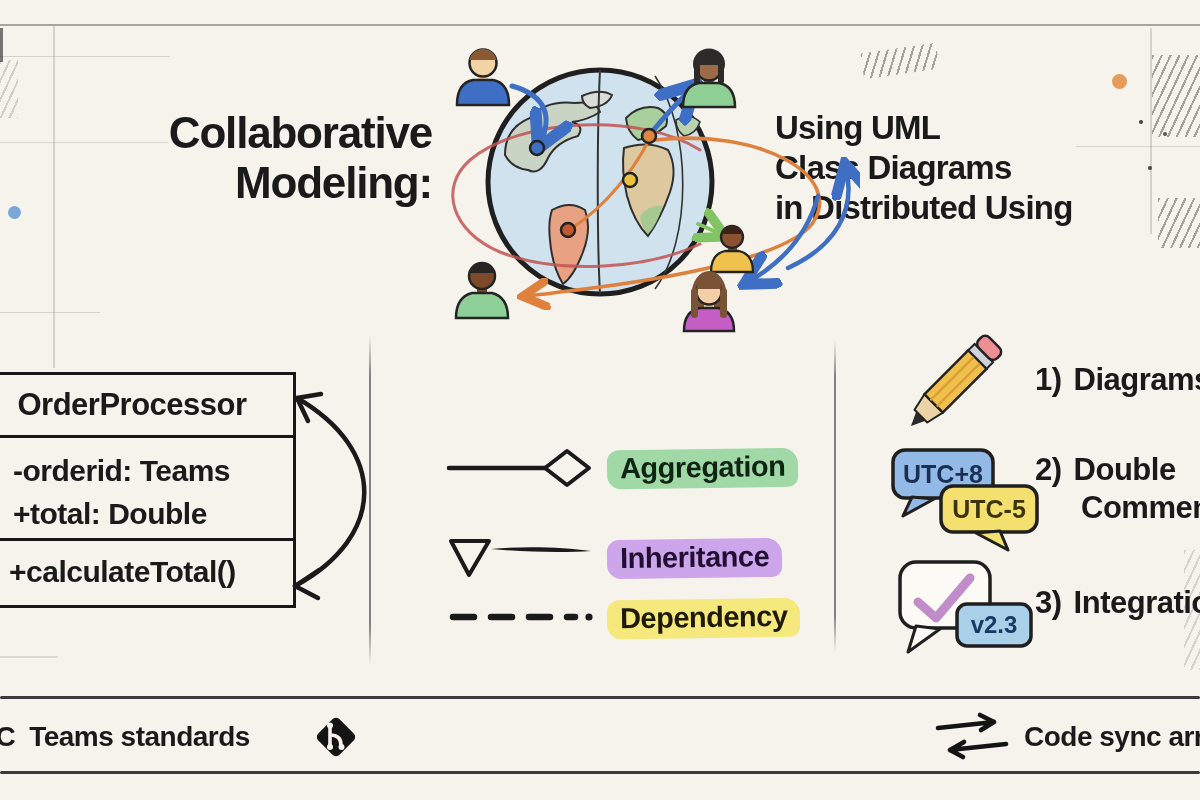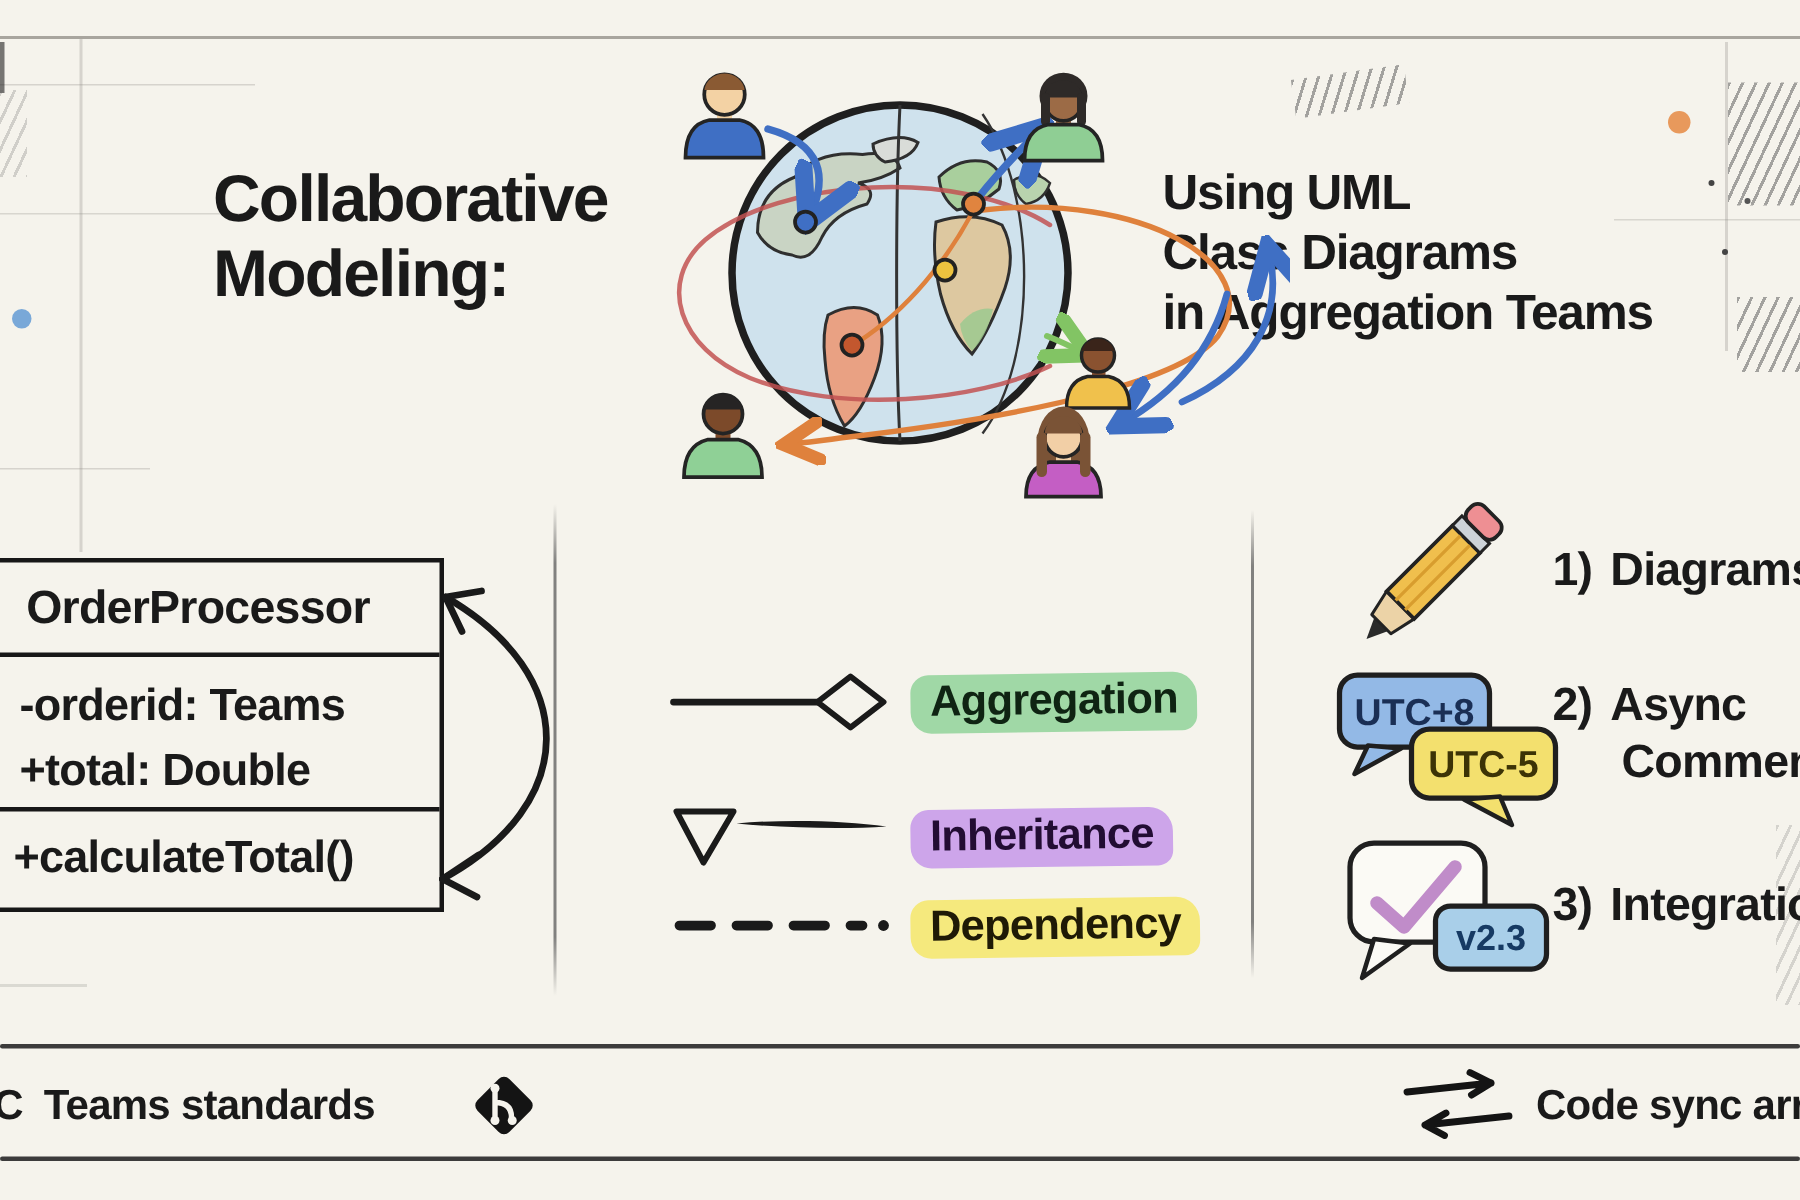--- a/index.html
+++ b/index.html
@@ -3,21 +3,21 @@
 <meta charset="utf-8">
 <style>
   html,body{margin:0;padding:0;background:#f5f3ec;}
   #canvas{position:relative;width:1200px;height:800px;overflow:hidden;
     font-family:"Liberation Sans",sans-serif;color:#1a1a1a;background:#f5f3ec;}
   .abs{position:absolute;}
   
   .pline{position:absolute;background:#8d8b84;}
   .scribble{position:absolute;background:repeating-linear-gradient(115deg,rgba(95,95,95,.55) 0 2px,transparent 2px 8px);}
   
-  .title-left{left:142px;top:108px;width:302px;
+  .title-left{left:130px;top:108px;width:302px;text-align:right;
     font-size:44px;font-weight:bold;line-height:50px;letter-spacing:-1.2px;}
   .title-right{left:775px;top:108px;width:420px;text-align:left;
     font-size:33px;font-weight:bold;line-height:40px;letter-spacing:-0.8px;}
   
   .uml-box{left:-32px;top:372px;width:328px;height:236px;border:3.5px solid #171717;
     box-sizing:border-box;background:#f5f3ec;}
   .uml-head{height:60px;border-bottom:3px solid #171717;display:flex;align-items:center;justify-content:center;
     font-size:31px;font-weight:bold;letter-spacing:-0.5px;}
   .uml-attrs{height:103px;border-bottom:3px solid #171717;box-sizing:border-box;padding:11px 0 0 42px;
     font-size:30px;font-weight:bold;line-height:43px;letter-spacing:-0.5px;}
@@ -62,21 +62,21 @@
   <div class="dot" style="left:1148px;top:166px;width:4px;height:4px;background:#444;"></div>
   <div class="dot" style="left:1163px;top:132px;width:4px;height:4px;background:#555;"></div>
 
   <div class="abs title-left">
     <div>Collaborative</div>
     <div>Modeling:</div>
   </div>
   <div class="abs title-right">
     <div>Using UML</div>
     <div>Class Diagrams</div>
-    <div>in Aggregation Teams</div>
+    <div>in Distributed Using</div>
   </div>
 
   <svg class="abs" style="left:420px;top:28px;" width="440" height="310" viewBox="420 28 440 310">
     <defs>
       <marker id="mB" markerWidth="9" markerHeight="9" refX="6.5" refY="4.5" orient="auto">
         <path d="M1 1 L7.5 4.5 L1 8" fill="none" stroke="#3f6fc4" stroke-width="2.4" stroke-linecap="round"></path>
         </marker>
       <marker id="mO" markerWidth="9" markerHeight="9" refX="6.5" refY="4.5" orient="auto">
         <path d="M1 1 L7.5 4.5 L1 8" fill="none" stroke="#df813c" stroke-width="2.4" stroke-linecap="round"></path>
         </marker>
@@ -214,21 +214,21 @@
     <rect x="957" y="604" width="74" height="42" rx="10" fill="#a9cfe9" stroke="#1f1f1f" stroke-width="3.5"></rect>
     <text x="994" y="633" text-anchor="middle" font-family="Liberation Sans, sans-serif" font-size="24" font-weight="bold" fill="#163a63">v2.3</text>
   </svg>
 
   <div class="wf-label" style="left:1035px;top:362px;">
     <span>1)</span>
     <span>Diagrams</span>
   </div>
   <div class="wf-label" style="left:1035px;top:452px;">
     <span>2)</span>
-    <span>Async</span>
+    <span>Double</span>
   </div>
   <div class="wf-label" style="left:1081px;top:490px;">
     <span>Comments</span>
   </div>
   <div class="wf-label" style="left:1035px;top:585px;">
     <span>3)</span>
     <span>Integration</span>
   </div>
 
   <div class="footer-line" style="top:696px;"></div>

